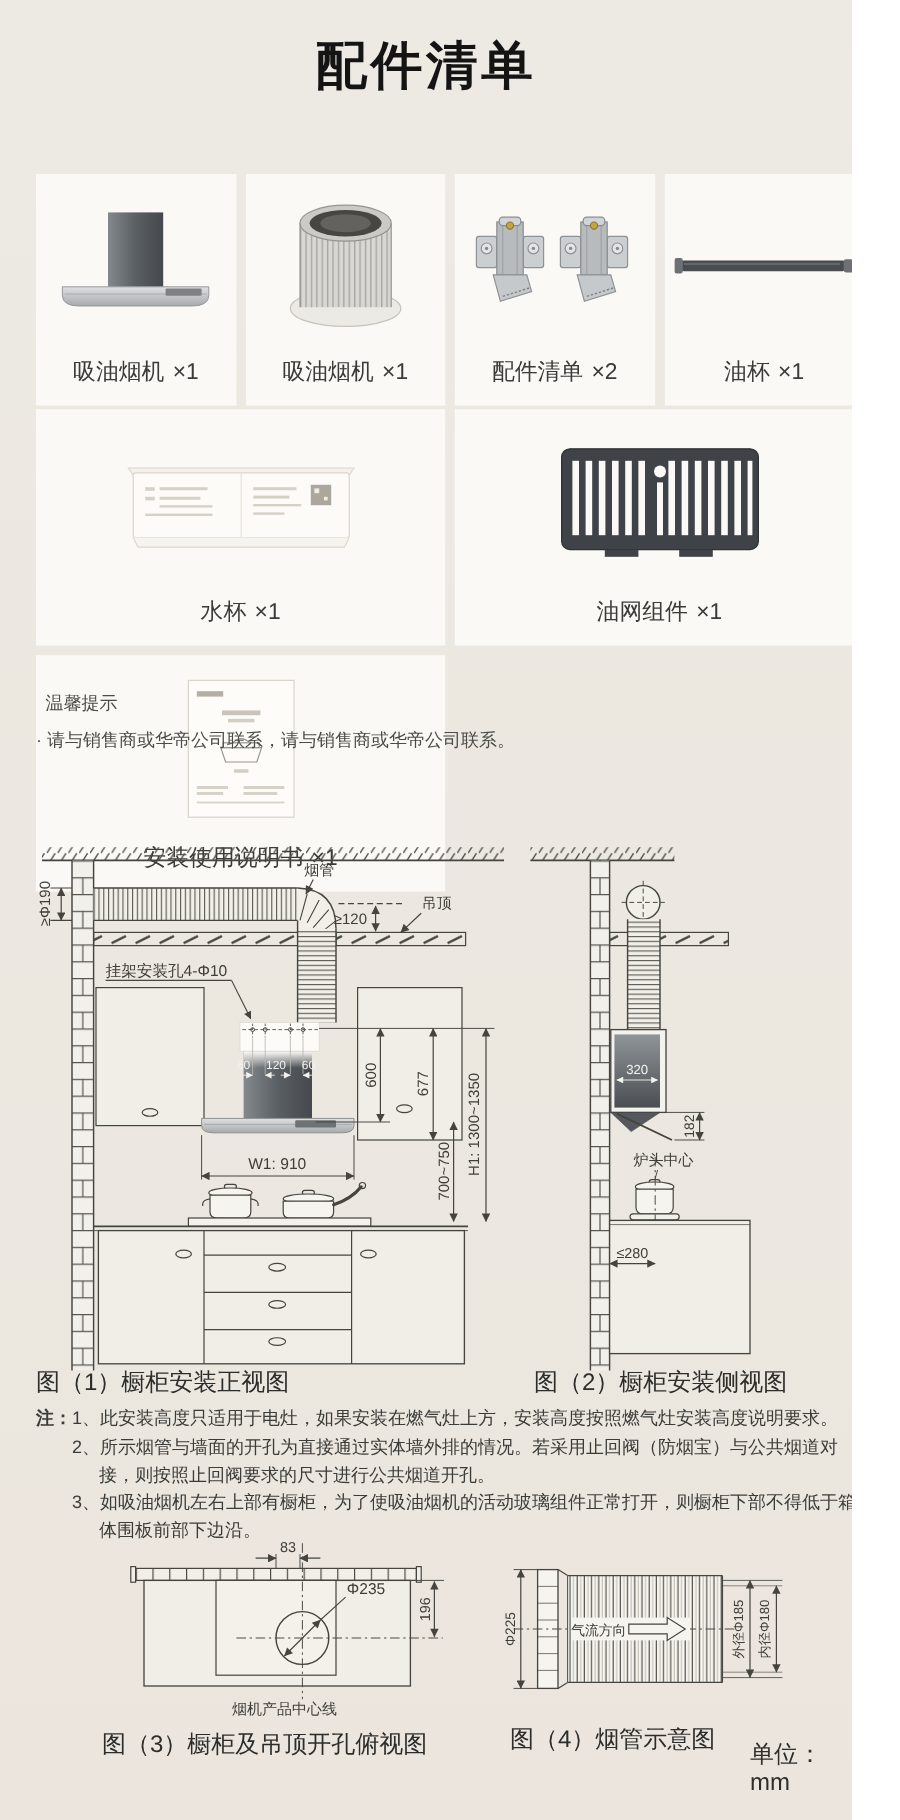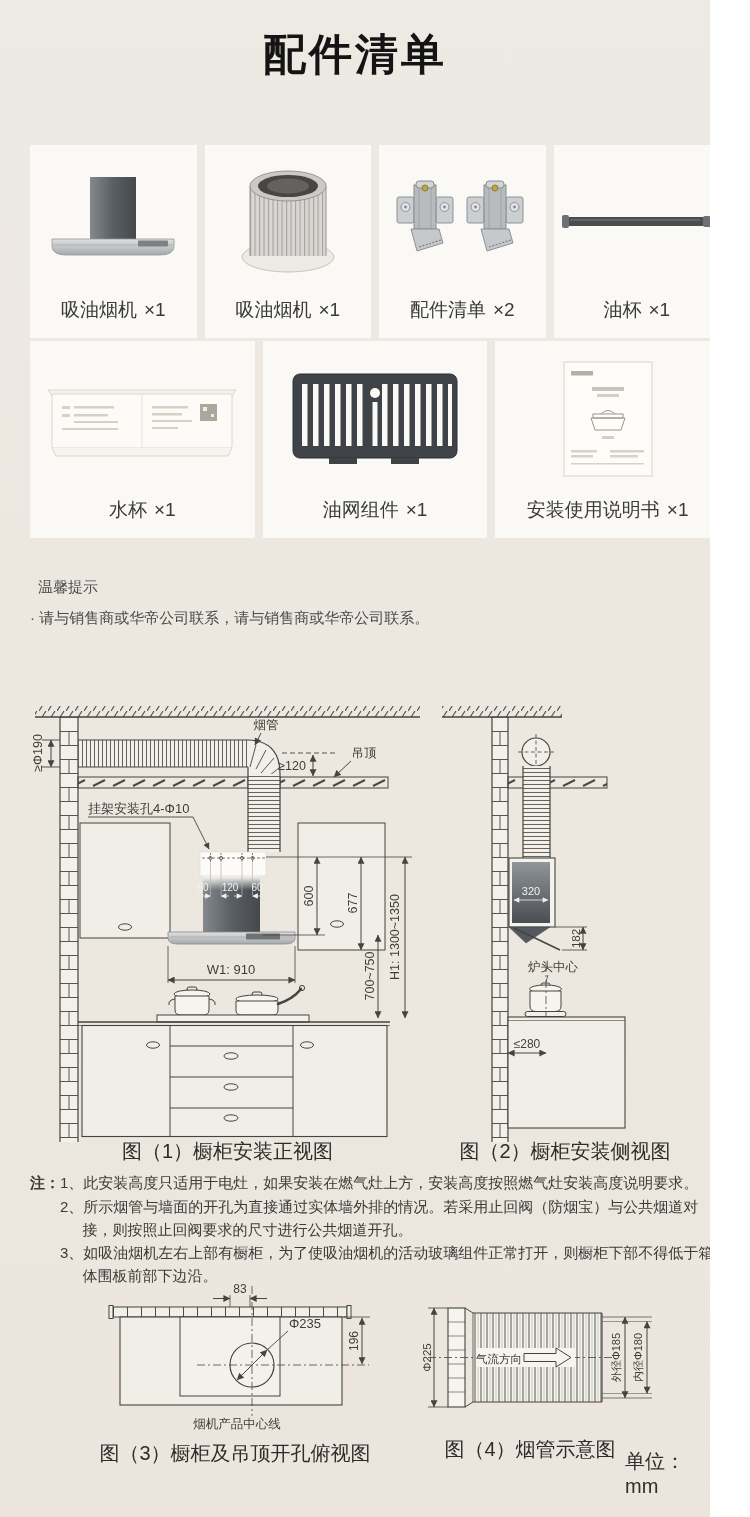--- a/index.html
+++ b/index.html
@@ -2,31 +2,31 @@
 <html><head>
 <meta charset="utf-8">
 <style>
   html,body{margin:0;padding:0;}
   .page{position:relative;width:710px;height:1517px;background:linear-gradient(#edeae3,#ebe5dd);
         font-family:"Liberation Sans","DejaVu Sans",sans-serif;overflow:hidden;color:#333;}
   .title{position:absolute;top:26px;left:0;width:100%;text-align:center;
          font-size:43px;font-weight:bold;color:#141414;letter-spacing:3px;}
   .acc-row{position:absolute;left:30px;width:690px;display:grid;gap:8px;}
   .row1{top:145px;grid-template-columns:repeat(4,1fr);}
-  .row2{top:341px;grid-template-columns:repeat(3,1fr);}
+  .row2{top:341px;grid-template-columns:repeat(2,1fr);}
   .acc-cell{background:#faf9f5;height:193px;position:relative;}
   .row2 .acc-cell{height:197px;}
   .acc-img{position:absolute;left:0;right:0;top:0;bottom:42px;display:flex;align-items:center;justify-content:center;}
   .acc-label{position:absolute;left:0;right:0;bottom:15px;text-align:center;font-size:19px;color:#3a3a38;}
   .acc-label .qty{margin-left:7px;}
   .tips{position:absolute;top:574px;left:38px;width:680px;font-size:15px;color:#4b4b47;line-height:1.85;}
   .tips-title{margin-bottom:2px;font-family:Liberation Serif, serif;}
   .tips-item{margin-left:-8px;}
   .fig{position:absolute;}
-  .fig-caption{position:absolute;text-align:center;font-size:20px;color:#2c2c2a;}
+  .fig-caption{position:absolute;font-size:20px;color:#2c2c2a;}
   .notes{position:absolute;top:1172px;left:30px;width:694px;font-size:15px;color:#3b3b38;line-height:1.52;display:flex;}
   .notes-prefix{font-weight:bold;white-space:nowrap;}
   .notes-items{flex:1;}
   .notes-item{padding-left:1.5em;text-indent:-1.5em;margin-bottom:1px;}
   .unit{position:absolute;top:1448px;left:625px;font-size:20px;color:#2e2e2c;}
   svg text{font-family:"Liberation Sans","DejaVu Sans",sans-serif;}
 </style>
 </head>
 <body>
 

